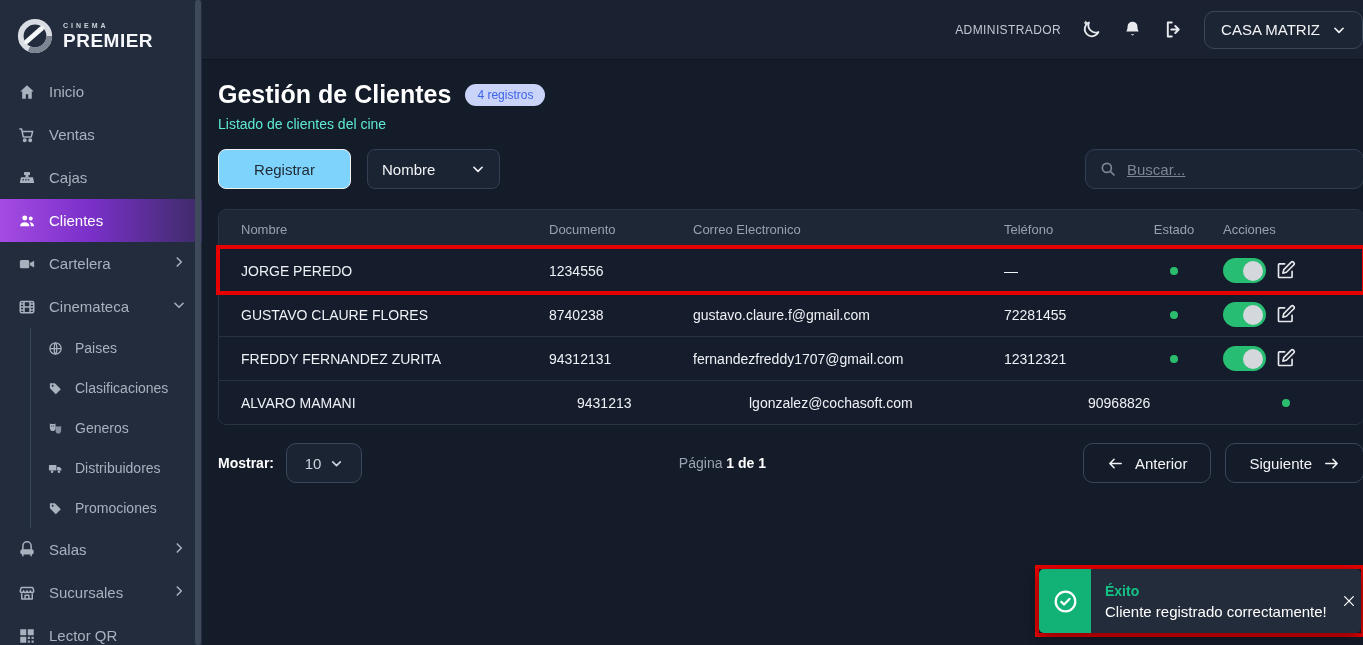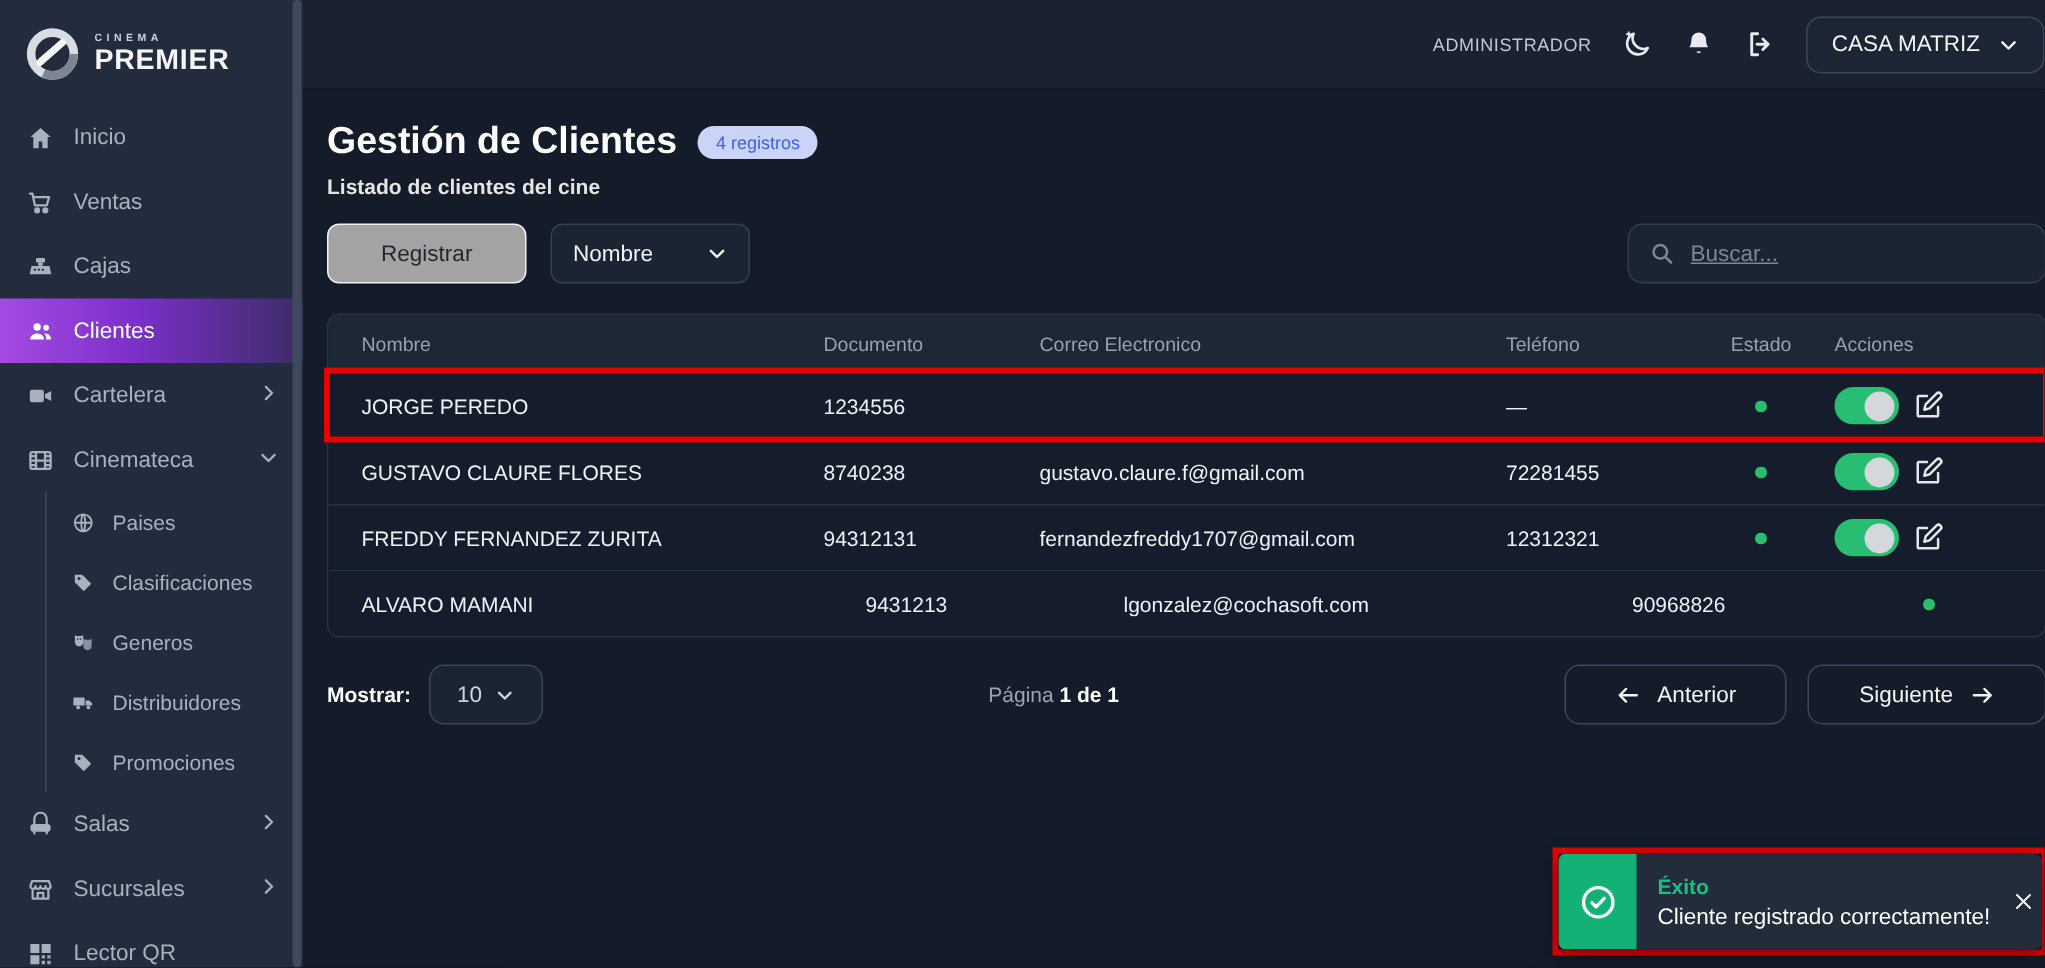--- a/index.html
+++ b/index.html
@@ -34,25 +34,25 @@
   .icon-btn { background:none; border:none; color:#e8eaef; cursor:pointer; display:flex; align-items:center; }
   .icon-btn svg { width:21px; height:21px; }
   .branch-btn { display:flex; align-items:center; gap:12px; border:1px solid #3a4659; border-radius:10px;
                 background:#1c2534; color:#f3f4f6; font-size:15px; padding:0 16px; height:38px; cursor:pointer; }
   .branch-btn svg { width:14px; height:14px; }
 
   .content { padding:20px 16px 0 16px; }
   .page-head { display:flex; align-items:center; gap:14px; }
   .page-title { font-size:25px; font-weight:bold; color:#fff; }
   .badge { background:#c9d4f8; color:#3f63e8; font-size:12px; padding:4px 12px; border-radius:999px; white-space:nowrap; }
-  .subtitle { margin-top:7px; font-size:14px; color:#e5e5e5;font-weight:bold; }
+  .subtitle { margin-top:7px; font-size:14px; color:#5eead4; }
 
   .controls { margin-top:17px; display:flex; align-items:center; }
   .btn-registrar { width:133px; height:40px; border-radius:8px; border:1px solid #f0f2f4;
-                   background:#a3a3a3; color:#1f2733; font-size:15px; cursor:pointer; }
+                   background:#7dd3fc; color:#1f2733; font-size:15px; cursor:pointer; }
   .select-todos { margin-left:16px; width:133px; height:40px; border-radius:8px; border:1px solid #333f52;
                   background:#1b2433; color:#f3f4f6; font-size:15px; display:flex; align-items:center;
                   justify-content:space-between; padding:0 14px; cursor:pointer; }
   .select-todos svg { width:14px; height:14px; }
   .search { margin-left:auto; width:279px; height:40px; border-radius:10px; border:1px solid #313d50;
             background:#1b2433; display:flex; align-items:center; gap:10px; padding:0 13px; color:#7d8694;text-decoration:underline; }
   .search svg { width:18px; height:18px; flex-shrink:0; }
   .search input { flex:1; background:transparent; border:none; outline:none; color:#cfd5de; font-size:15px;
                   font-family:"Liberation Sans", sans-serif; }
   .search input::placeholder { color:#7d8694; }
@@ -80,21 +80,21 @@
   
   .tfooter { margin-top:18px; display:flex; align-items:center; }
   .mostrar { font-size:14px; font-weight:bold; color:#fff; }
   .select-size { margin-left:12px; width:76px; height:40px; border-radius:10px; border:1px solid #3a4659;
                  background:#1b2433; color:#cbd2dc; font-size:15px; display:flex; align-items:center;
                  justify-content:center; gap:9px; cursor:pointer; }
   .select-size svg { width:13px; height:13px; }
   .page-info { flex:1; text-align:center; font-size:14px; color:#9aa3b2; }
   .page-info b { color:#fff; }
   .btn-nav { height:40px; border-radius:10px; border:1px solid #3a4659; background:transparent; color:#f3f4f6;
-             font-size:15px; display:flex; align-items:center; gap:11px; padding:0 33px; cursor:pointer;
+             font-size:15px; display:flex; align-items:center; gap:11px; padding:0 23px; cursor:pointer;
              font-family:"Liberation Sans", sans-serif; }
   .btn-nav svg { width:17px; height:17px; }
   .btn-nav + .btn-nav { margin-left:14px; }
 
   
   .toast-annotation { position:absolute; right:15px; bottom:8px; border:4px solid #e80000; z-index:5; }
   .toast { display:flex; align-items:stretch; width:322px; height:64px; background:#232c3b;
            border-radius:5px; overflow:hidden; box-shadow:0 4px 14px rgba(0,0,0,0.45); }
   .toast-accent { width:52px; background:#12b277; display:flex; align-items:center; justify-content:center; flex-shrink:0; }
   .toast-accent svg { width:27px; height:27px; color:#fff; }

